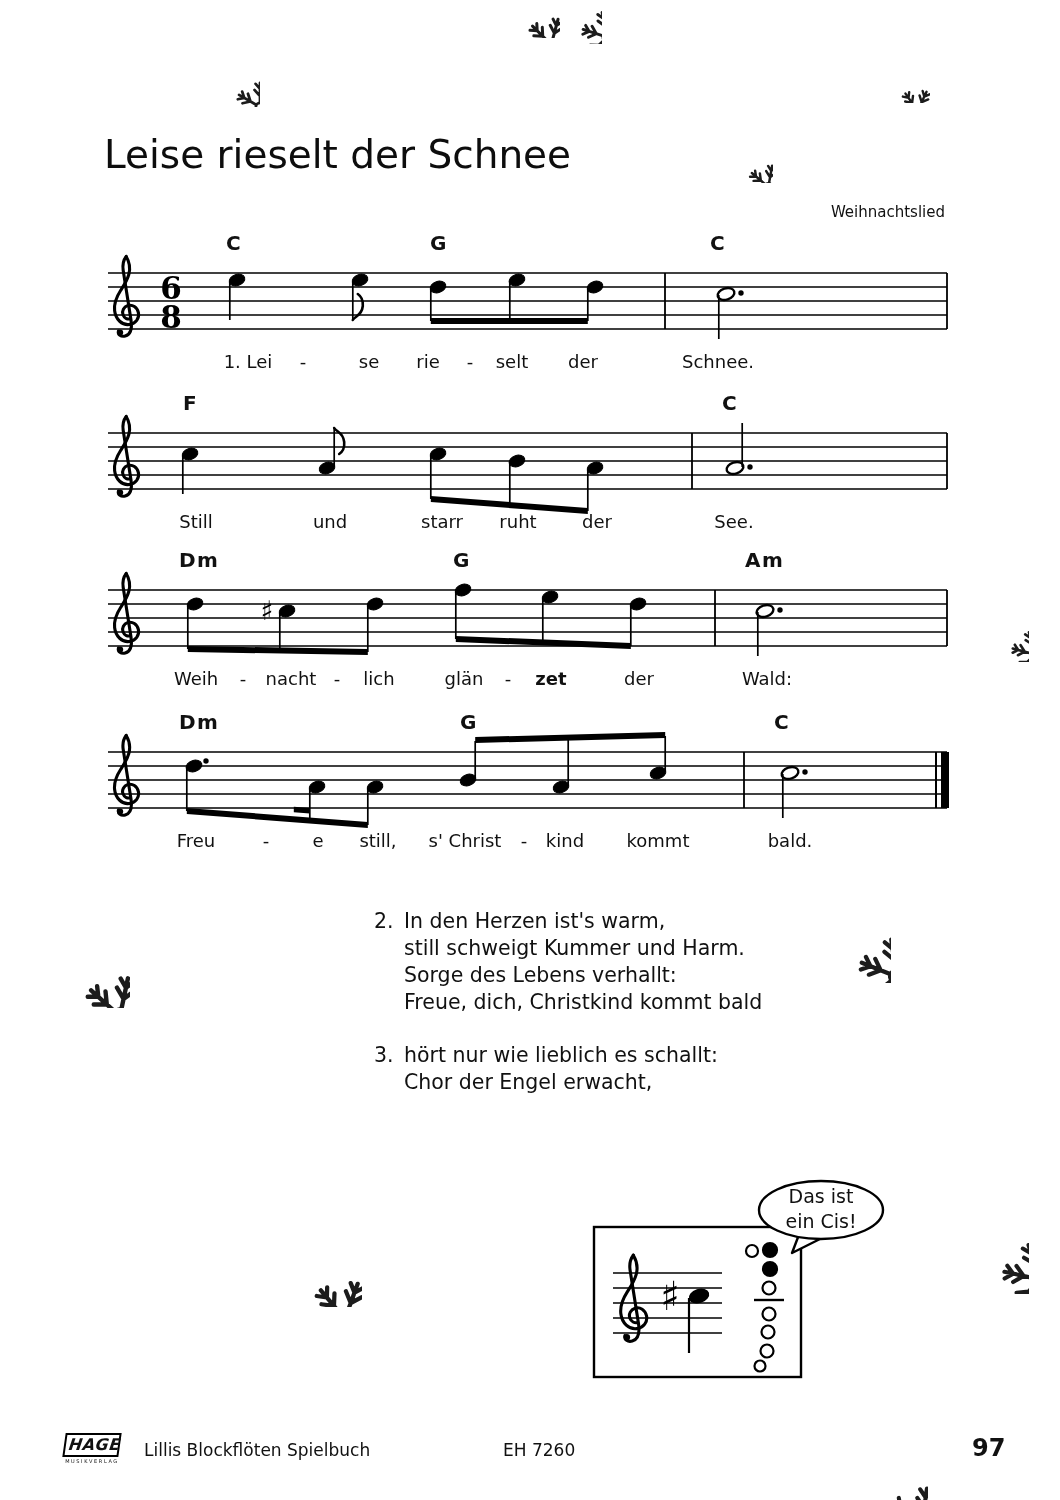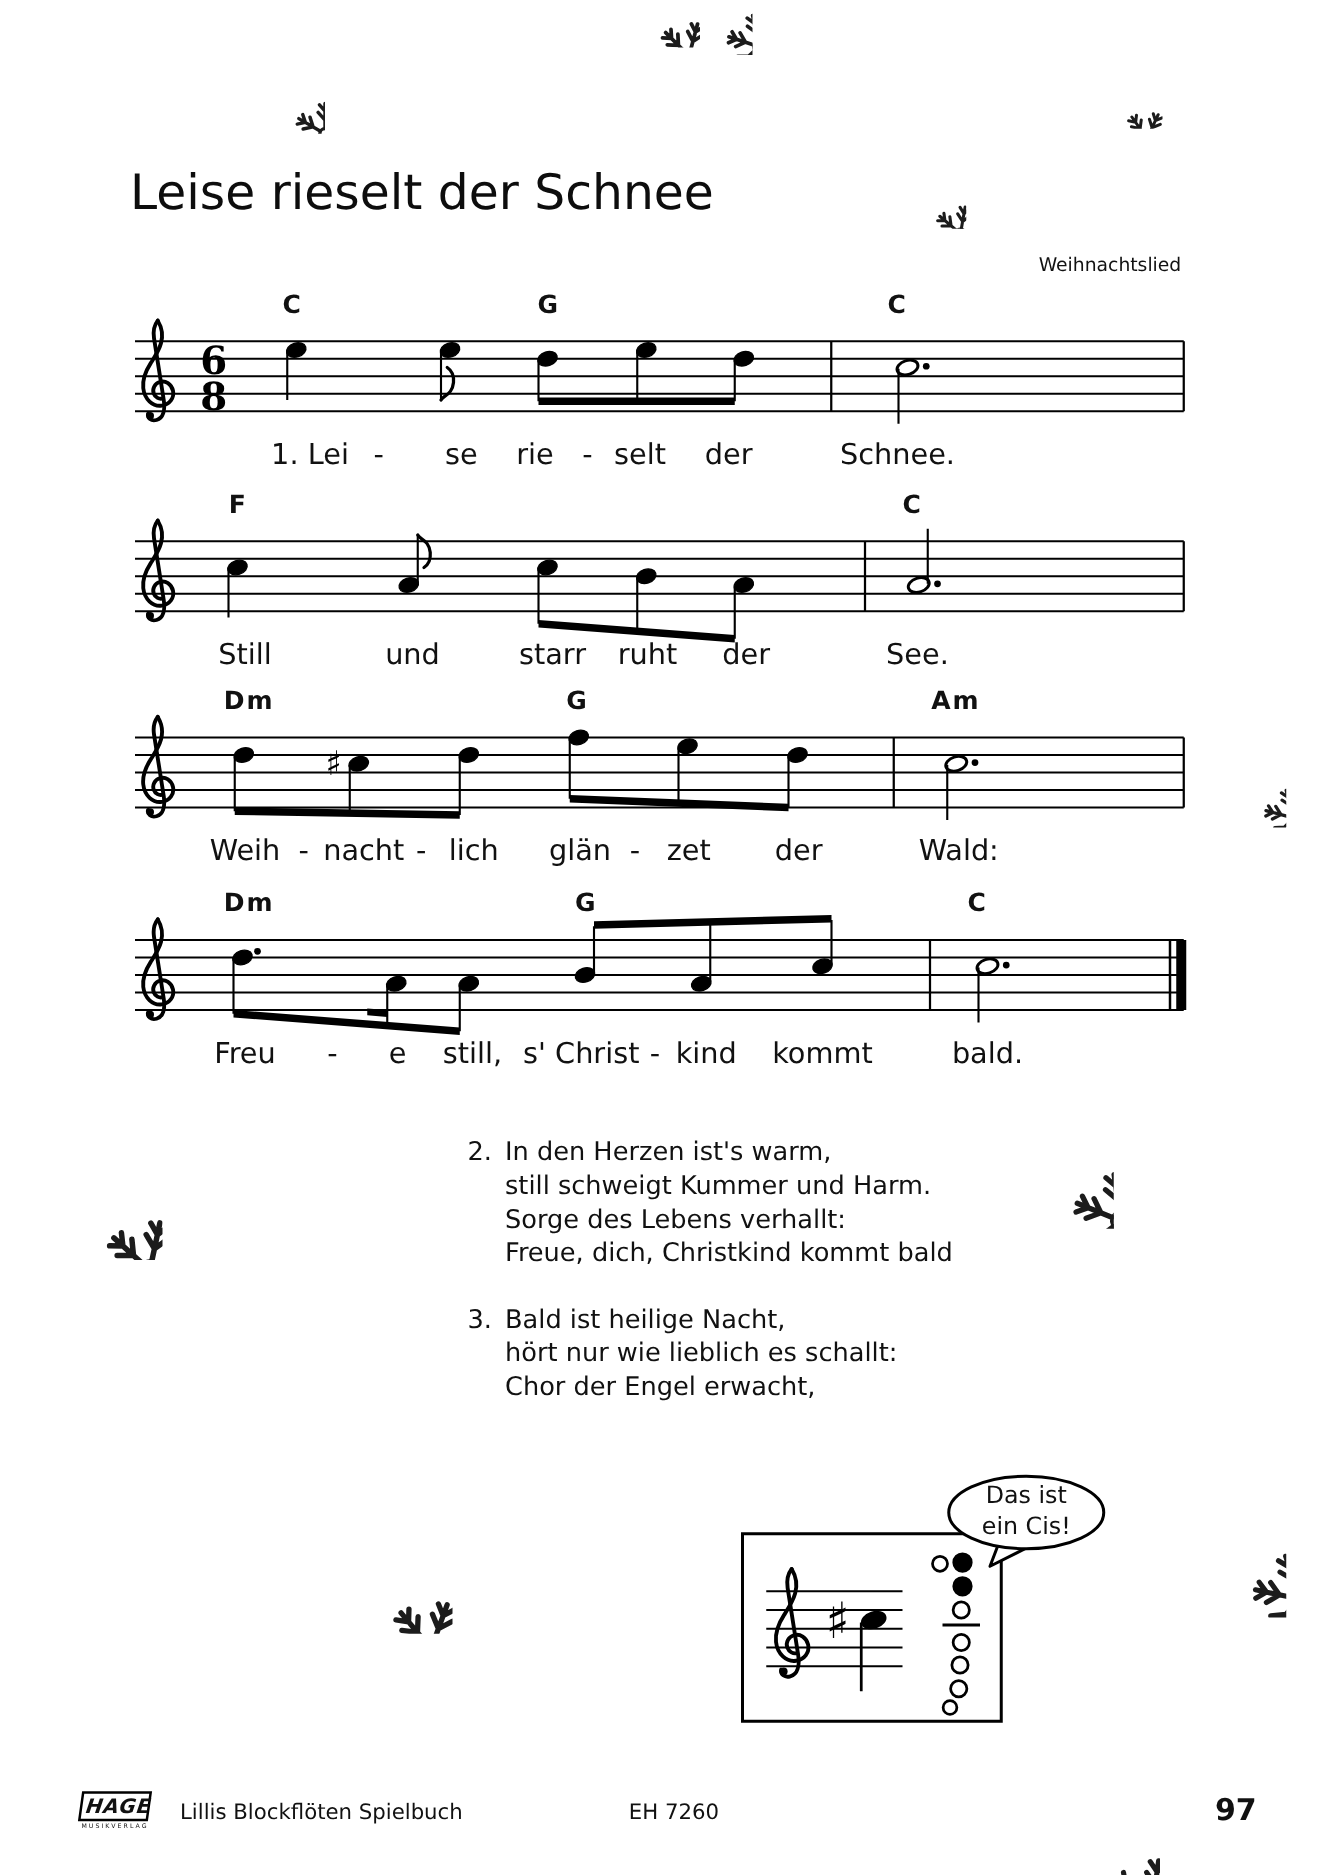--- a/index.html
+++ b/index.html
@@ -3,21 +3,21 @@
 <meta charset="utf-8">
 <style>
   html,body{margin:0;padding:0;background:#888;}
   #page{position:relative;width:1060px;height:1500px;background:#ffffff;overflow:hidden;
         font-family:"DejaVu Sans","Liberation Sans",sans-serif;color:#111;}
   .abs{position:absolute;}
   #title{left:104px;top:132px;font-size:39px;letter-spacing:0px;color:#0d0d0d;}
   #subtitle{right:115px;top:203px;font-size:15px;}
   #musicsvg{left:0;top:0;}
   .chord{position:absolute;font-size:20px;font-weight:bold;letter-spacing:1.5px;transform:translateX(-2px);}
-  .lyric{position:absolute;font-size:23px;transform:translateX(-50%);white-space:pre;}
+  .lyric{position:absolute;font-size:18px;transform:translateX(-50%);white-space:pre;}
   .verse{display:flex;margin-bottom:26px;font-size:20.5px;line-height:27px;}
   .vnum{width:30px;flex:0 0 30px;}
   #verses{left:374px;top:908px;}
   .bubble-text{left:757px;top:1184px;width:128px;text-align:center;font-size:19px;line-height:25px;}
   #footer-book{left:144px;top:1440px;font-size:17px;}
   #footer-cat{left:503px;top:1440px;font-size:17px;}
   #footer-page{left:972px;top:1434px;font-size:24px;font-weight:bold;}
   #logo{left:64px;top:1433px;width:56px;text-align:center;}
   #logo .frame{border:2.5px solid #000;transform:skewX(-8deg);padding:0 3px 1px 3px;}
   #logo .frame span{display:inline-block;font-style:italic;font-weight:bold;font-size:16px;letter-spacing:0.5px;transform:skewX(0deg);}
@@ -327,21 +327,21 @@
       <div class="lyric" style="left: 518px; top: 511px;">ruht</div>
       <div class="lyric" style="left: 597px; top: 511px;">der</div>
       <div class="lyric" style="left: 734px; top: 511px;">See.</div>
       <div class="lyric" style="left: 196px; top: 668px;">Weih</div>
       <div class="lyric" style="left: 243px; top: 668px;">-</div>
       <div class="lyric" style="left: 291px; top: 668px;">nacht</div>
       <div class="lyric" style="left: 337px; top: 668px;">-</div>
       <div class="lyric" style="left: 379px; top: 668px;">lich</div>
       <div class="lyric" style="left: 464px; top: 668px;">glän</div>
       <div class="lyric" style="left: 508px; top: 668px;">-</div>
-      <div class="lyric" style="left: 551px; top: 668px;">zet</div>
+      <div class="lyric" style="left: 551px; top: 668px; font-weight: bold;">zet</div>
       <div class="lyric" style="left: 639px; top: 668px;">der</div>
       <div class="lyric" style="left: 767px; top: 668px;">Wald:</div>
       <div class="lyric" style="left: 196px; top: 830px;">Freu</div>
       <div class="lyric" style="left: 266px; top: 830px;">-</div>
       <div class="lyric" style="left: 318px; top: 830px;">e</div>
       <div class="lyric" style="left: 378px; top: 830px;">still,</div>
       <div class="lyric" style="left: 465px; top: 830px;">s' Christ</div>
       <div class="lyric" style="left: 524px; top: 830px;">-</div>
       <div class="lyric" style="left: 565px; top: 830px;">kind</div>
       <div class="lyric" style="left: 658px; top: 830px;">kommt</div>
@@ -354,21 +354,20 @@
         <div>
           <div>In den Herzen ist's warm,</div>
           <div>still schweigt Kummer und Harm.</div>
           <div>Sorge des Lebens verhallt:</div>
           <div>Freue, dich, Christkind kommt bald</div>
         </div>
       </div>
       <div class="verse">
         <div class="vnum">3.</div>
         <div>
-          <div>Bald ist heilige Nacht,</div>
           <div>hört nur wie lieblich es schallt:</div>
           <div>Chor der Engel erwacht,</div>
         </div>
       </div>
     </div>
 
   <div class="abs bubble-text">
     <div>Das ist</div>
     <div>ein Cis!</div>
   </div>

